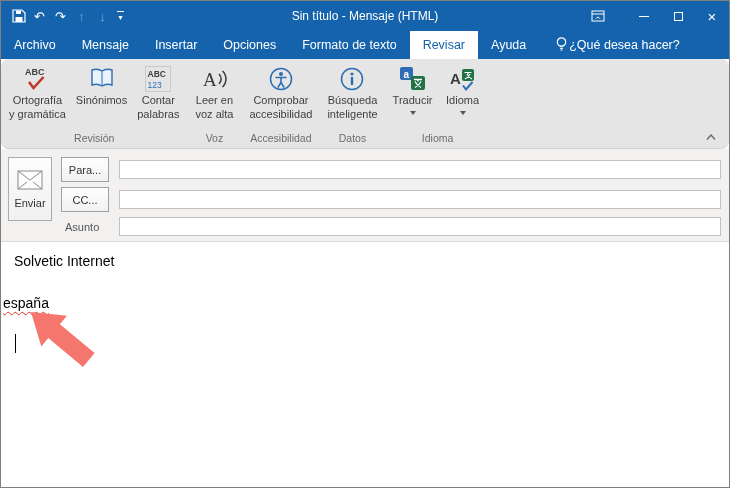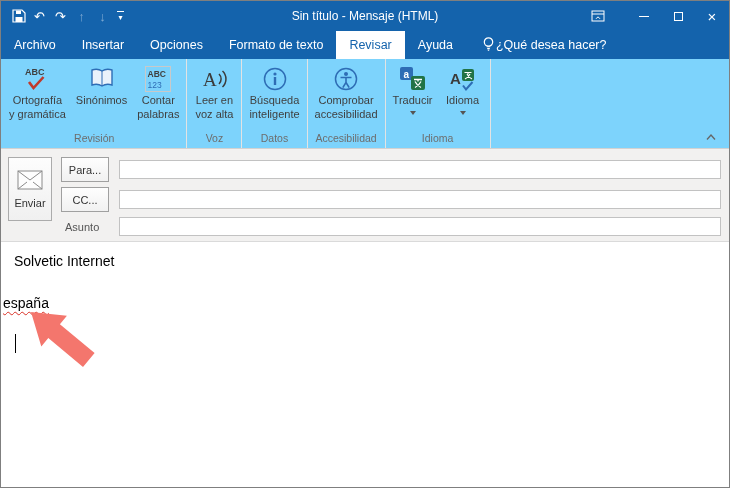--- a/index.html
+++ b/index.html
@@ -26,22 +26,22 @@
   .max-box { width:9px; height:9px; border:1px solid #fff; display:block; }
 
   
   .tabstrip { flex:0 0 28px; background:var(--titlebar_blue,#1463ac); color:#fff;
               display:flex; align-items:stretch; font-size:12.5px; }
   .tab { display:flex; align-items:center; padding:0 13px; white-space:nowrap; }
   .tab.active { background:#fff; color:var(--titlebar_blue,#1463ac); }
   .tellme { display:flex; align-items:center; padding:0 12px; margin-left:3px; white-space:nowrap; }
 
   
-  .ribbon { flex:0 0 90px; background:#7dd3fc; border-bottom:1px solid #d2d2d2;
-            display:flex; align-items:stretch; position:relative; padding-left:1px; }
+  .ribbon { flex:0 0 90px; background:#e5e5e5; border-bottom:1px solid #d2d2d2;
+            display:flex; align-items:stretch; position:relative; padding-left:1px;border-radius:8px; }
   .rgroup { display:flex; flex-direction:column; border-right:1px solid #e3e3e3; }
   .rbuttons { flex:1; display:flex; align-items:stretch; padding:3px 2px 0; }
   .bigbtn { min-width:50px; padding:2px 5px 0; display:flex; flex-direction:column; align-items:center;
             font-size:11px; color:#3f3f3f; }
   .bigbtn .icn { height:30px; display:flex; align-items:center; justify-content:center; }
   .bigbtn .l { line-height:1.25; text-align:center; white-space:nowrap; }
   .dd { width:0; height:0; border:3.5px solid transparent; border-top:4px solid #555;
         margin-top:3px; display:block; }
   .glabel { font-size:10.5px; color:#6d6d6d; text-align:center; padding:1px 4px 4px; white-space:nowrap; }
   .collapse-btn { position:absolute; right:10px; bottom:5px; width:16px; height:12px;
@@ -109,20 +109,21 @@
         </span>
       <span class="ctrl">
           <span class="max-box"></span>
         </span>
       <span class="ctrl">×</span>
     </div>
   </div>
 
   <div class="tabstrip">
     <div class="tab">Archivo</div>
+    <div class="tab">Mensaje</div>
     <div class="tab">Insertar</div>
     <div class="tab">Opciones</div>
     <div class="tab">Formato de texto</div>
     <div class="tab active">Revisar</div>
     <div class="tab">Ayuda</div>
     <div class="tellme">
       <span>
         <svg width="15" height="16" viewBox="0 0 15 16">
           <circle cx="7.5" cy="6" r="4.2" fill="none" stroke="#fff" stroke-width="1.2"></circle>
           <path d="M5.8 10.8 h3.4 M6.2 12.6 h2.6 M6.8 14.3 h1.4" stroke="#fff" stroke-width="1.1"></path>
@@ -186,46 +187,46 @@
       </div>
       <div class="glabel">Voz</div>
     </div>
 
     <div class="rgroup">
       <div class="rbuttons">
         <div class="bigbtn">
           <span class="icn">
             <svg width="26" height="26" viewBox="0 0 26 26">
               <circle cx="13" cy="13" r="10.5" fill="none" stroke="#2e6db5" stroke-width="1.5"></circle>
+              <circle cx="13" cy="8" r="2" fill="#2e6db5"></circle>
+              <path d="M7.5 11.5 h11 M13 11.5 v5 l-3.2 5.2 M13 16.5 l3.2 5.2" stroke="#2e6db5" stroke-width="1.6" fill="none"></path>
+            </svg>
+          </span>
+          <span class="l">Comprobar</span>
+          <span class="l">accesibilidad</span>
+        </div>
+      </div>
+      <div class="glabel">Accesibilidad</div>
+    </div>
+
+    <div class="rgroup">
+      <div class="rbuttons">
+        <div class="bigbtn">
+          <span class="icn">
+            <svg width="26" height="26" viewBox="0 0 26 26">
+              <circle cx="13" cy="13" r="10.5" fill="none" stroke="#2e6db5" stroke-width="1.5"></circle>
               <circle cx="13" cy="8" r="1.6" fill="#2e6db5"></circle>
               <rect x="11.8" y="11" width="2.4" height="8" fill="#2e6db5"></rect>
             </svg>
           </span>
           <span class="l">Búsqueda</span>
           <span class="l">inteligente</span>
         </div>
       </div>
       <div class="glabel">Datos</div>
-    </div>
-
-    <div class="rgroup">
-      <div class="rbuttons">
-        <div class="bigbtn">
-          <span class="icn">
-            <svg width="26" height="26" viewBox="0 0 26 26">
-              <circle cx="13" cy="13" r="10.5" fill="none" stroke="#2e6db5" stroke-width="1.5"></circle>
-              <circle cx="13" cy="8" r="2" fill="#2e6db5"></circle>
-              <path d="M7.5 11.5 h11 M13 11.5 v5 l-3.2 5.2 M13 16.5 l3.2 5.2" stroke="#2e6db5" stroke-width="1.6" fill="none"></path>
-            </svg>
-          </span>
-          <span class="l">Comprobar</span>
-          <span class="l">accesibilidad</span>
-        </div>
-      </div>
-      <div class="glabel">Accesibilidad</div>
     </div>
 
     <div class="rgroup">
       <div class="rbuttons">
         <div class="bigbtn">
           <span class="icn">
             <svg width="28" height="26" viewBox="0 0 28 26">
               <rect x="1" y="1" width="13" height="13" rx="2" fill="#2e6db5"></rect>
               <text x="4.5" y="11.5" font-size="10" font-weight="bold" fill="#fff" font-family="Liberation Sans, sans-serif">a</text>
               <rect x="12" y="10" width="14" height="14" rx="2" fill="#217346"></rect>

